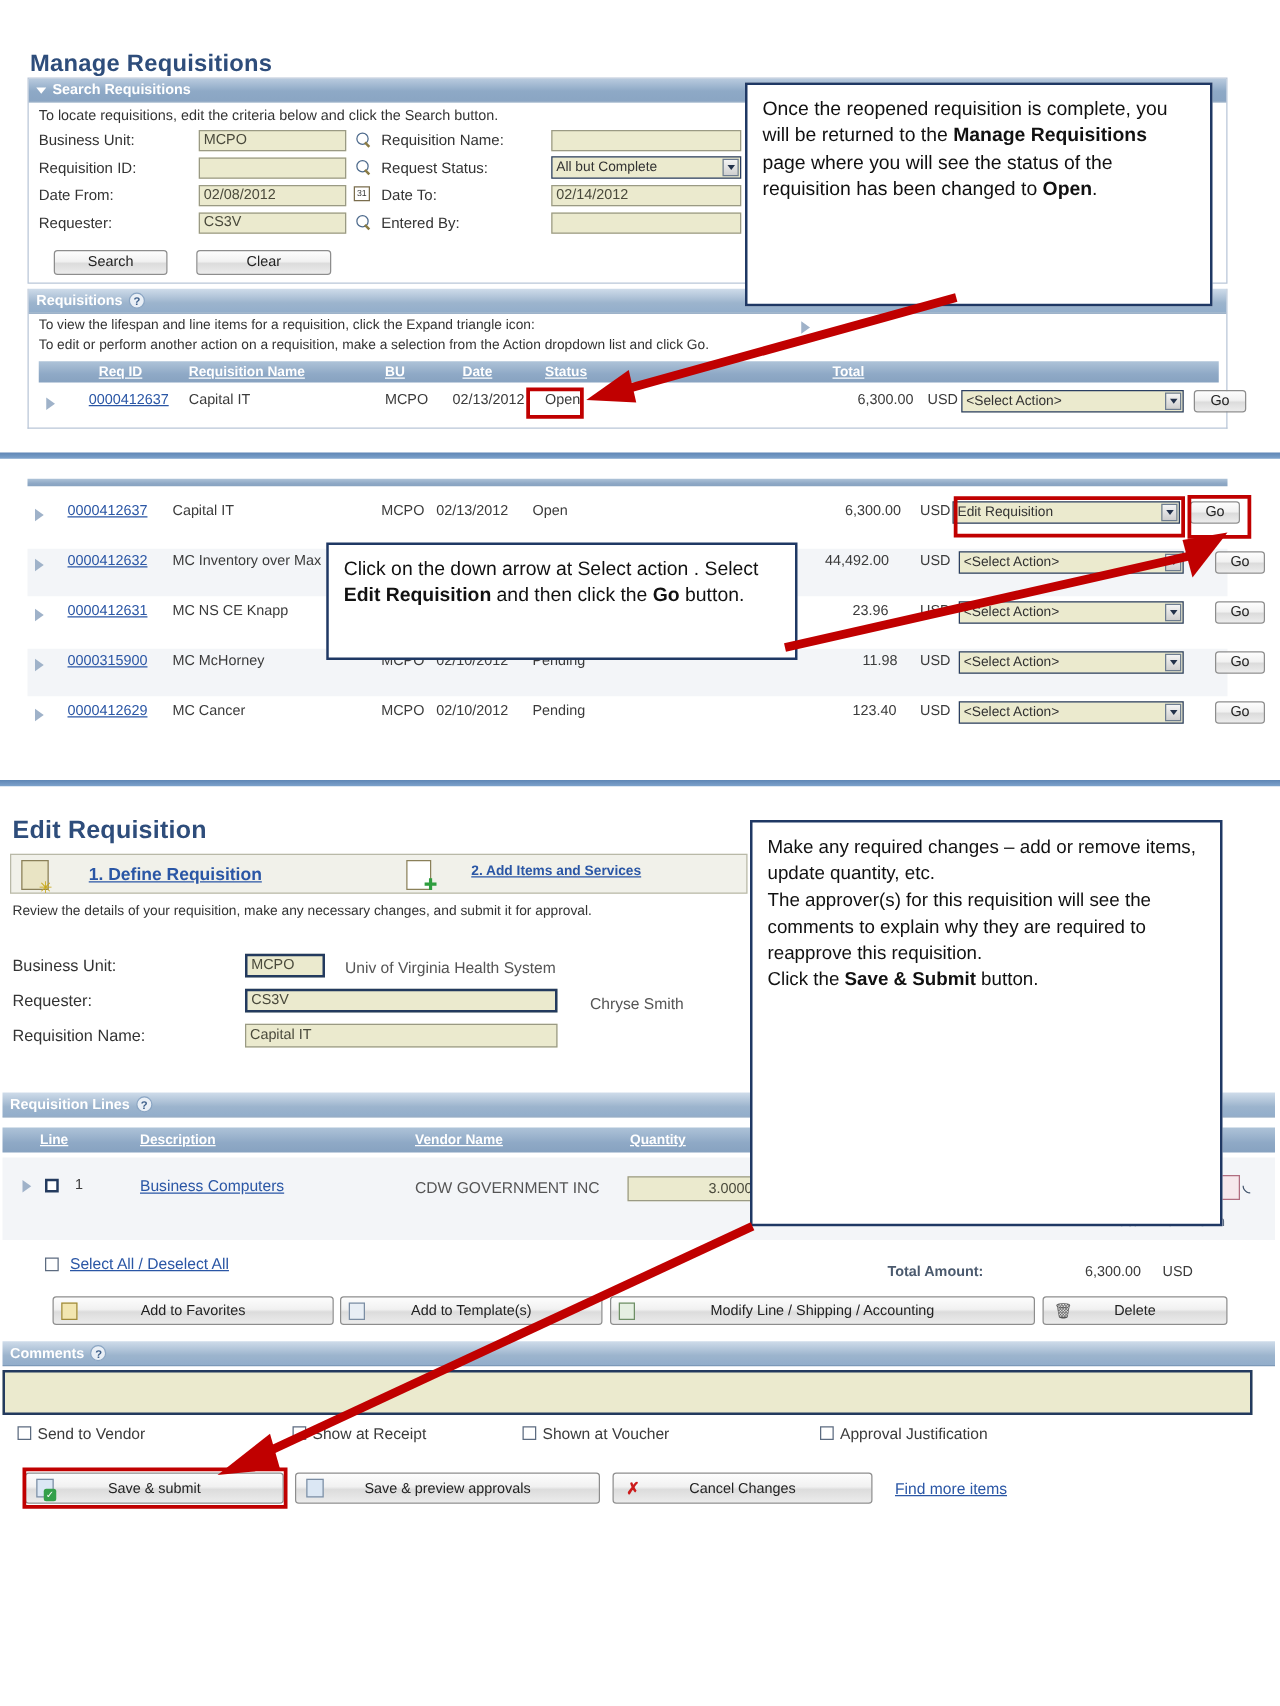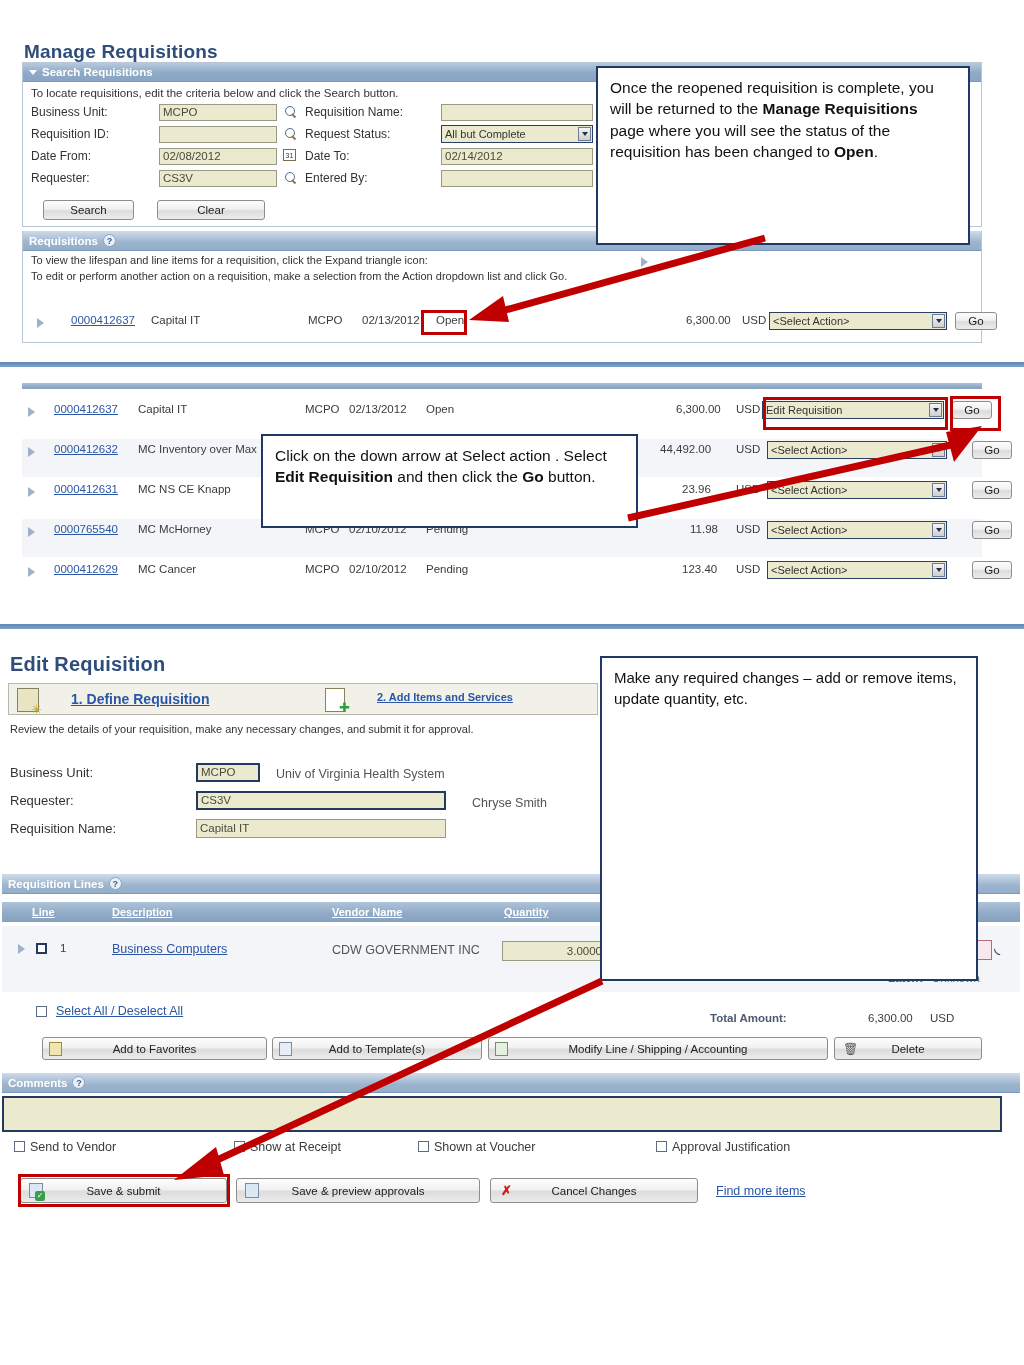--- a/index.html
+++ b/index.html
@@ -167,20 +167,28 @@
 
     <div class="ps-panel" style="position:absolute;left:22px;top:231px;width:960px;height:112px;border-top:none;">
       <div class="ps-grouphdr light">
         <span>Requisitions</span>
         <span class="help-q">?</span>
       </div>
       <div class="ps-txt" style="position:absolute;left:8px;top:23px;font-size:11px;">To view the lifespan and line items for a requisition, click the Expand triangle icon:</div>
       <span class="expand-tri" style="position:absolute;left:618px;top:26px;"></span>
       <div class="ps-txt" style="position:absolute;left:8px;top:39px;font-size:11px;">To edit or perform another action on a requisition, make a selection from the Action dropdown list and click Go.</div>
 
+      <div class="colhdr" style="position:absolute;left:8px;top:58px;width:944px;">
+        <span style="position:absolute;left:48px;">Req ID</span>
+        <span style="position:absolute;left:120px;">Requisition Name</span>
+        <span style="position:absolute;left:277px;">BU</span>
+        <span style="position:absolute;left:339px;">Date</span>
+        <span style="position:absolute;left:405px;">Status</span>
+        <span style="position:absolute;left:635px;">Total</span>
+      </div>
 
       <div style="position:absolute;left:8px;top:80px;width:944px;height:26px;">
         <span class="expand-tri" style="position:absolute;left:6px;top:7px;"></span>
         <span class="ps-link" style="position:absolute;left:40px;top:3px;">0000412637</span>
         <span class="row-cell" style="position:absolute;left:120px;top:3px;">Capital IT</span>
         <span class="row-cell" style="position:absolute;left:277px;top:3px;">MCPO</span>
         <span class="row-cell" style="position:absolute;left:331px;top:3px;">02/13/2012</span>
         <span class="row-cell" style="position:absolute;left:405px;top:3px;">Open</span>
         <span class="row-cell" style="position:absolute;left:655px;top:3px;">6,300.00</span>
         <span class="row-cell" style="position:absolute;left:711px;top:3px;">USD</span>
@@ -261,21 +269,21 @@
           <span>&lt;Select Action&gt;</span>
           <span class="arrow">
               <i></i>
             </span>
         </div>
         <div class="ps-btn" style="position:absolute;left:950px;top:2px;width:40px;height:18px;">Go</div>
       </div>
 
       <div style="position:absolute;left:0;top:134px;width:960px;height:38px;background:#f3f5f8;">
         <span class="expand-tri" style="position:absolute;left:6px;top:8px;"></span>
-        <span class="ps-link" style="position:absolute;left:32px;top:4px;">0000765540</span>
+        <span class="ps-link" style="position:absolute;left:32px;top:4px;">0000315900</span>
         <span class="row-cell" style="position:absolute;left:116px;top:4px;">MC McHorney</span>
         <span class="row-cell" style="position:absolute;left:283px;top:4px;">MCPO</span>
         <span class="row-cell" style="position:absolute;left:327px;top:4px;">02/10/2012</span>
         <span class="row-cell" style="position:absolute;left:404px;top:4px;">Pending</span>
         <span class="row-cell" style="position:absolute;left:668px;top:4px;">11.98</span>
         <span class="row-cell" style="position:absolute;left:714px;top:4px;">USD</span>
         <div class="ps-select" style="position:absolute;left:745px;top:2px;width:180px;">
           <span>&lt;Select Action&gt;</span>
           <span class="arrow">
               <i></i>
@@ -418,20 +426,24 @@
     <div class="ps-btn" style="position:absolute;left:490px;top:1178px;width:208px;height:25px;">
       <span style="position:absolute;left:10px;color:#cc1b1b;font-weight:bold;font-size:13px;">✗</span>
       <span>Cancel Changes</span>
     </div>
     <span class="ps-link" style="position:absolute;left:716px;top:1184px;font-size:12.5px;">Find more items</span>
 
     <div class="redbox" style="left:18px;top:1174px;width:212px;height:33px;"></div>
 
     <div class="callout" style="left:600px;top:656px;width:378px;height:325px;font-size:15px;line-height:1.42;">
       <div>Make any required changes – add or remove items, update quantity, etc.</div>
+      <div>The approver(s) for this requisition will see the comments to explain why they are required to reapprove this requisition.</div>
+      <div>
+        <span>Click the </span><b>Save &amp; Submit</b><span> button.</span>
+      </div>
     </div>
 
     <svg class="arrow-svg" style="left:150px;top:975px;width:470px;height:210px;" viewBox="0 0 470 210">
       <line x1="452" y1="6" x2="52" y2="192" stroke="#c00000" stroke-width="7"></line>
       <polygon points="24,205 66,172 74,200" fill="#c00000"></polygon>
     </svg>
   </div>
 
 </div>
 

